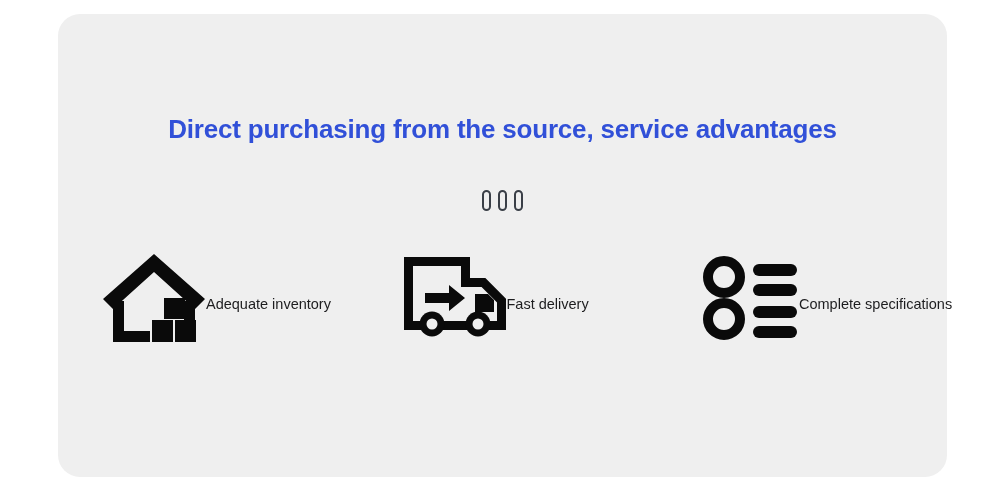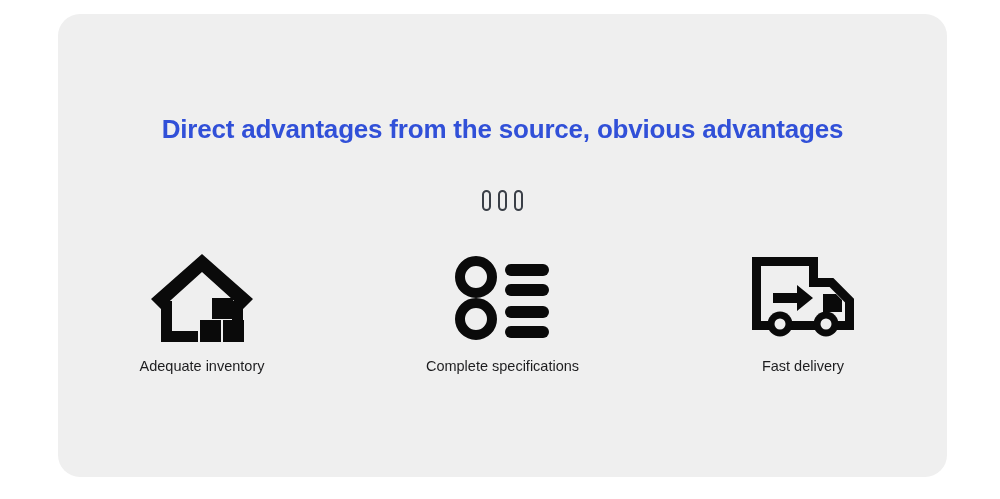--- a/index.html
+++ b/index.html
@@ -74,21 +74,21 @@
     width: 889px;
     display: flex;
     align-items: flex-start;
     justify-content: space-between;
     padding: 0 44px;
     box-sizing: border-box;
   }
   .feature {
     width: 200px;
     display: flex;
-    flex-direction: column;
+    flex-direction: row;
     align-items: center;
   }
   .feature-icon {
     height: 96px;
     display: flex;
     align-items: center;
     justify-content: center;
   }
   .feature-label {
     margin-top: 12px;
@@ -99,21 +99,21 @@
   }
   svg { display: block; }
 </style>
 </head>
 <body>
 
 <div id="stage">
 
   <div id="promo-card">
 
-    <div id="headline">Direct advantages from the source, obvious advantages</div>
+    <div id="headline">Direct purchasing from the source, service advantages</div>
 
     <div id="divider">
       <span class="divider-pill"></span>
       <span class="divider-pill"></span>
       <span class="divider-pill"></span>
     </div>
 
     <div id="features">
 
       <div class="feature">
@@ -133,52 +133,52 @@
             <rect x="73" y="68" width="21" height="22" fill="#0a0a0a"></rect>
 
             <rect x="62" y="46" width="21" height="21" fill="#0a0a0a"></rect>
           </svg>
         </div>
         <div class="feature-label">Adequate inventory</div>
       </div>
 
       <div class="feature">
         <div class="feature-icon">
-          <svg width="96" height="86" viewBox="0 0 96 86" aria-hidden="true">
-
-            <circle cx="21" cy="22" r="16" fill="none" stroke="#0a0a0a" stroke-width="10"></circle>
-
-            <circle cx="21" cy="64" r="16" fill="none" stroke="#0a0a0a" stroke-width="10"></circle>
-
-            <rect x="50" y="9" width="44" height="12" rx="6" fill="#0a0a0a"></rect>
-            <rect x="50" y="29" width="44" height="12" rx="6" fill="#0a0a0a"></rect>
-            <rect x="50" y="51" width="44" height="12" rx="6" fill="#0a0a0a"></rect>
-            <rect x="50" y="71" width="44" height="12" rx="6" fill="#0a0a0a"></rect>
-          </svg>
-        </div>
-        <div class="feature-label">Complete specifications</div>
-      </div>
-
-      <div class="feature">
-        <div class="feature-icon">
           <svg width="104" height="84" viewBox="0 0 104 84" aria-hidden="true">
 
             <path fill="none" stroke="#0a0a0a" stroke-width="9" stroke-linejoin="miter" d="M5.5 5.5 H62.5 V26.5 H80.5 L98.5 44.5 V69.5 H5.5 Z"></path>
 
             <path fill="#0a0a0a" d="M22 37 H46 V29 L62 42 L46 55 V47 H22 Z"></path>
 
             <path fill="#0a0a0a" d="M72 38 H85 L91 44 V56 H72 Z"></path>
 
             <circle cx="29" cy="68" r="12.5" fill="#0a0a0a"></circle>
             <circle cx="29" cy="68" r="5.5" fill="#efefef"></circle>
             <circle cx="75" cy="68" r="12.5" fill="#0a0a0a"></circle>
             <circle cx="75" cy="68" r="5.5" fill="#efefef"></circle>
           </svg>
         </div>
         <div class="feature-label">Fast delivery</div>
       </div>
 
+      <div class="feature">
+        <div class="feature-icon">
+          <svg width="96" height="86" viewBox="0 0 96 86" aria-hidden="true">
+
+            <circle cx="21" cy="22" r="16" fill="none" stroke="#0a0a0a" stroke-width="10"></circle>
+
+            <circle cx="21" cy="64" r="16" fill="none" stroke="#0a0a0a" stroke-width="10"></circle>
+
+            <rect x="50" y="9" width="44" height="12" rx="6" fill="#0a0a0a"></rect>
+            <rect x="50" y="29" width="44" height="12" rx="6" fill="#0a0a0a"></rect>
+            <rect x="50" y="51" width="44" height="12" rx="6" fill="#0a0a0a"></rect>
+            <rect x="50" y="71" width="44" height="12" rx="6" fill="#0a0a0a"></rect>
+          </svg>
+        </div>
+        <div class="feature-label">Complete specifications</div>
+      </div>
+
 
     </div>
 
   </div>
 
 </div>
 
 </body></html>

